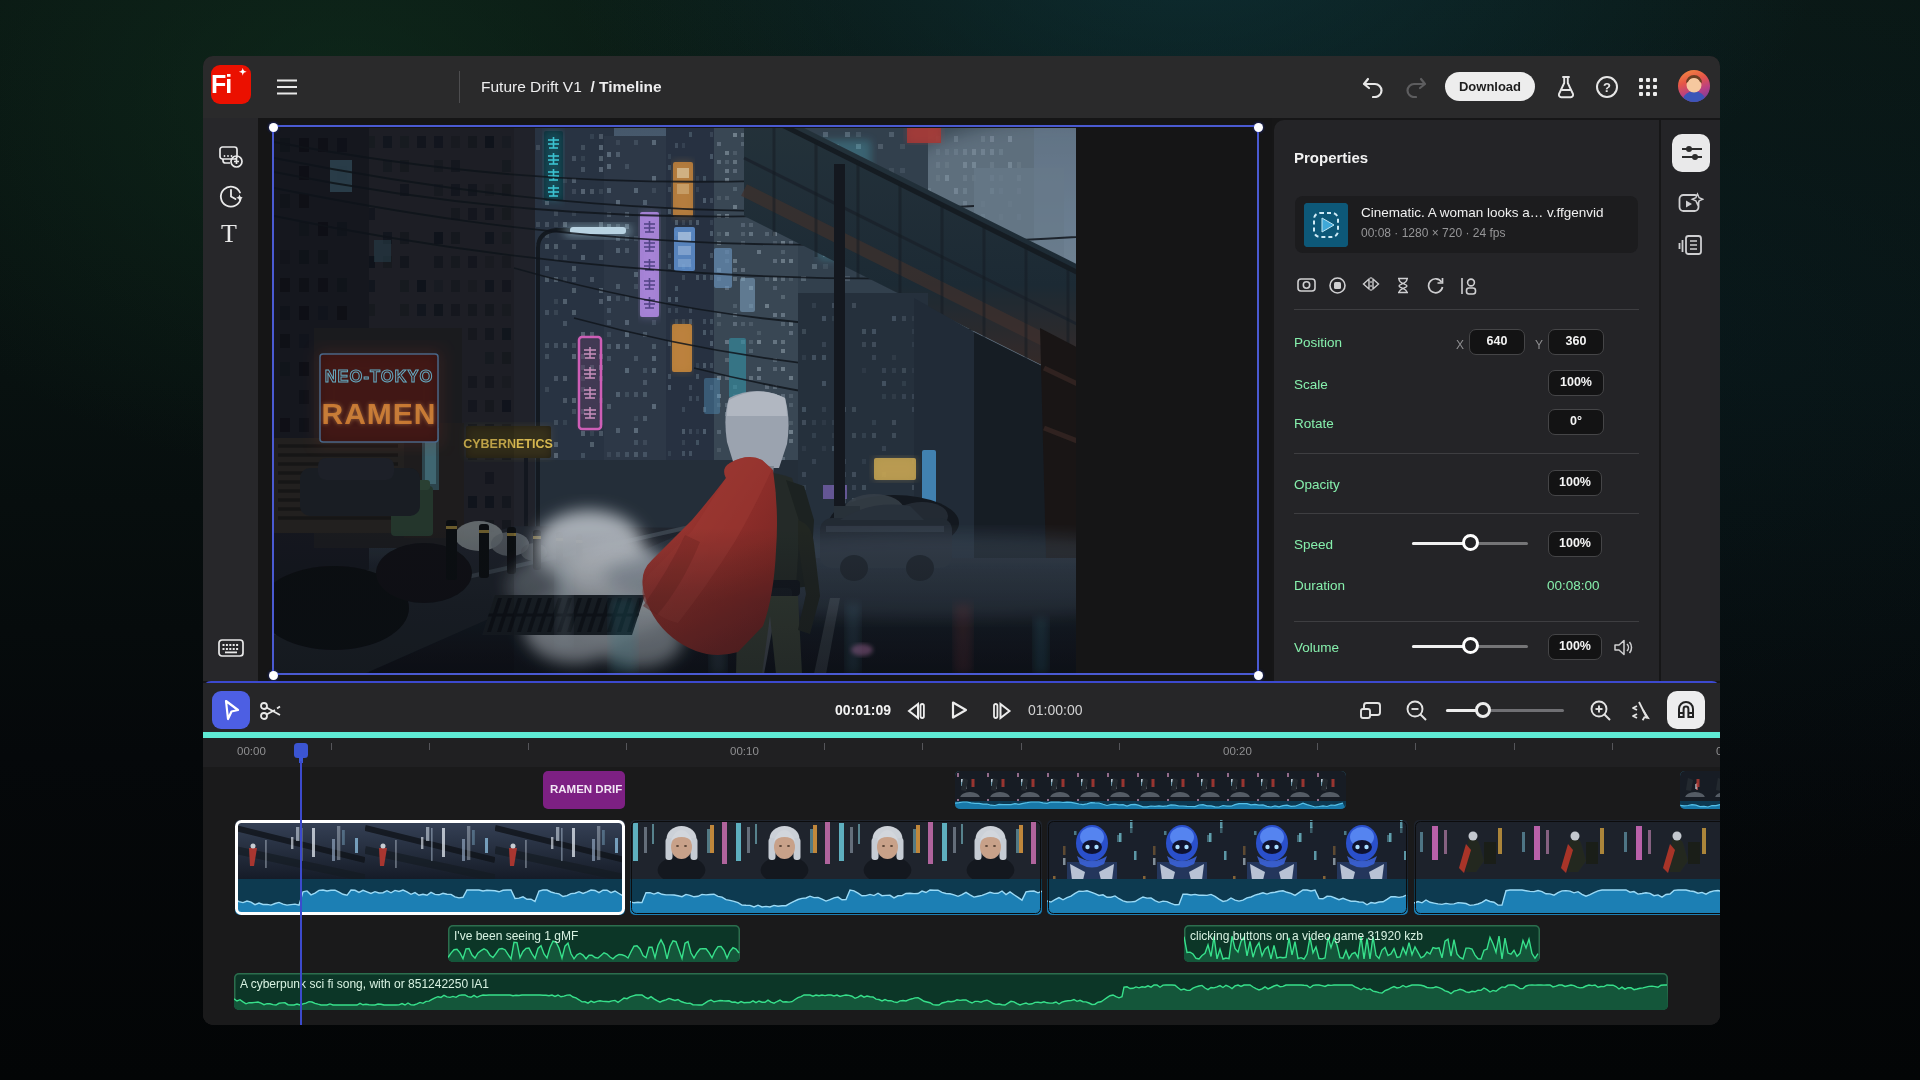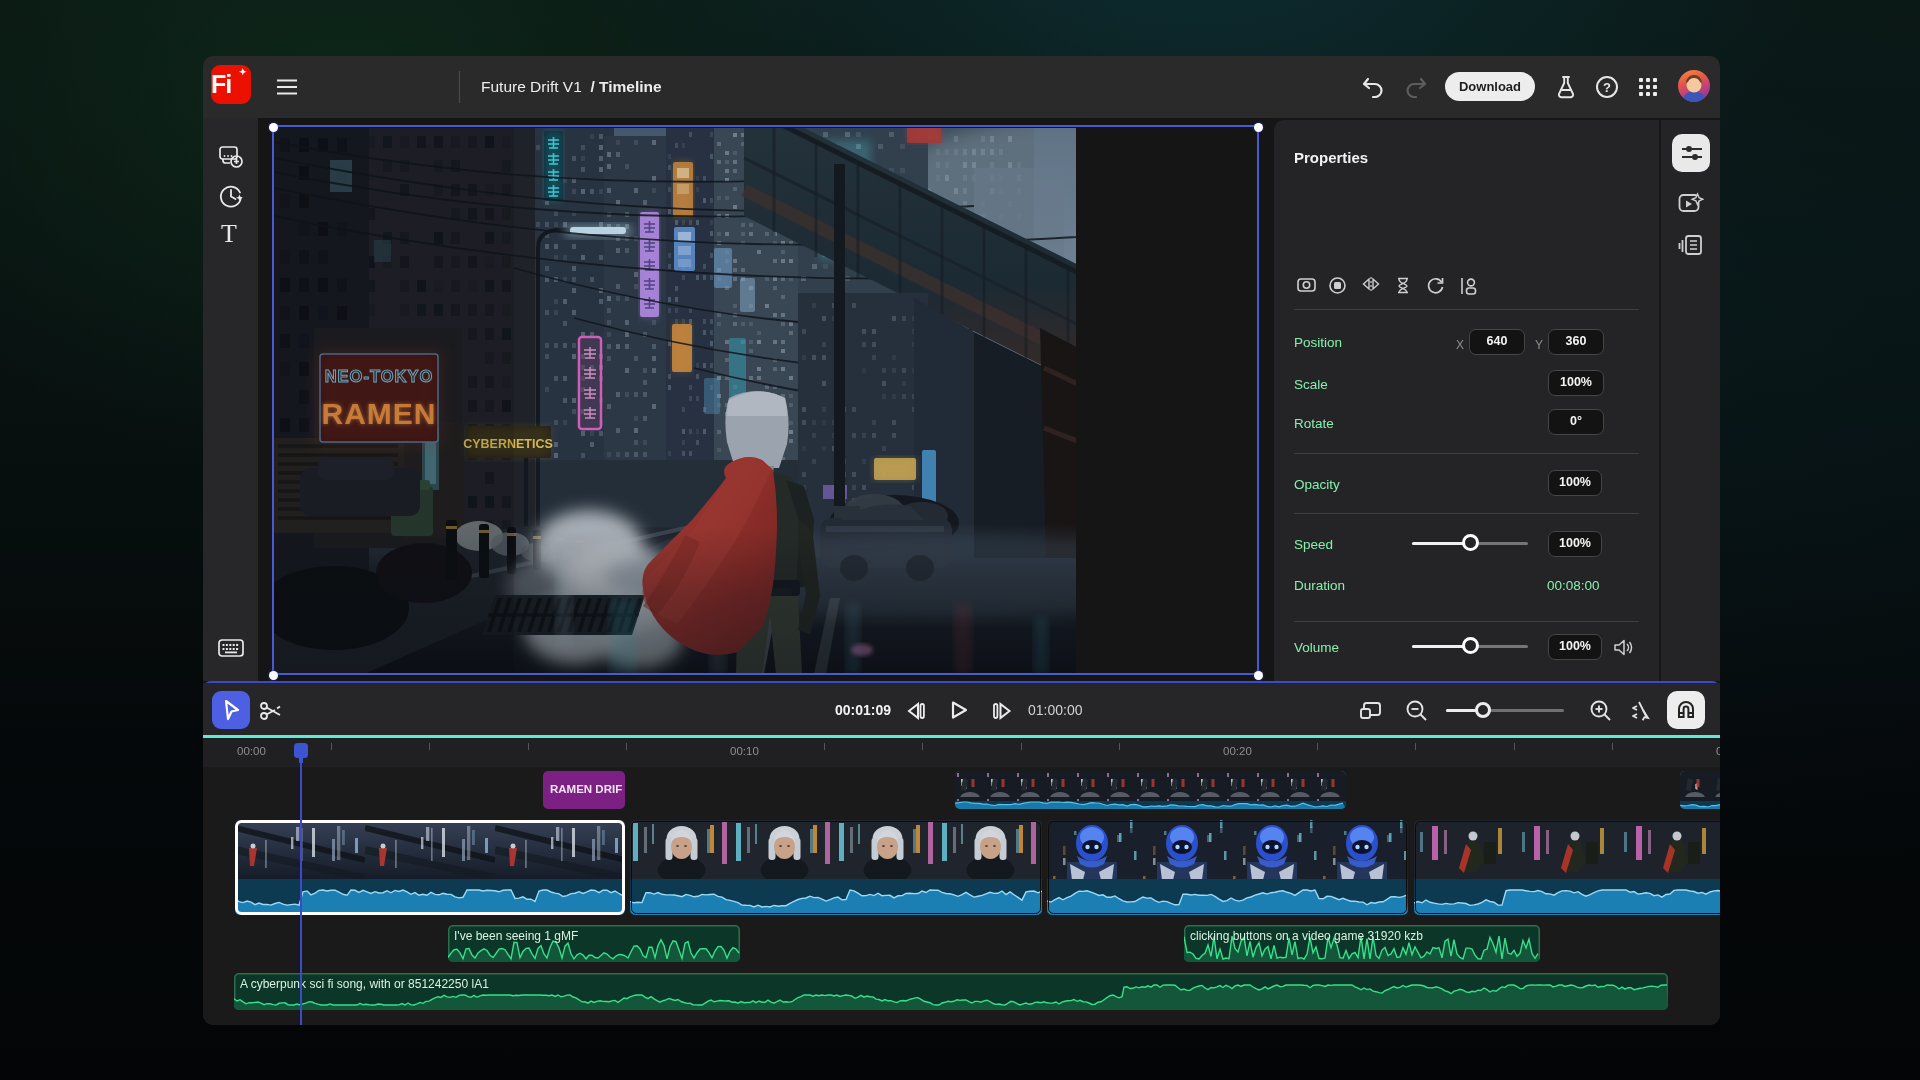--- a/index.html
+++ b/index.html
@@ -46,21 +46,21 @@
 .xy{position:absolute;color:#8e8e90;font-size:12px}
 .slider{position:absolute;width:116px;height:26px}
 .slider .tr{position:absolute;left:0;top:12px;width:100%;height:2.5px;background:#757577;border-radius:2px}
 .slider .trw{position:absolute;left:0;top:12px;height:2.5px;background:#f0f0f0;border-radius:2px}
 .slider .kn{position:absolute;top:4px;width:17px;height:17px;border-radius:50%;border:3px solid #fff;background:#242427}
 
 .rtools{position:absolute;left:1458px;top:64px;width:59px;height:561px;background:#242427}
 .rbtn{position:absolute;left:11px;width:38px;height:38px;border-radius:10px}
 
 .tl{position:absolute;left:0;top:625px;width:1517px;height:344px;background:#232325;border-top:2px solid #3c49cf;border-radius:8px 8px 10px 10px}
-.tlbar{position:absolute;left:0;top:0;width:100%;height:55px;background:#262628;border-bottom:3px solid #5eead4}
+.tlbar{position:absolute;left:0;top:0;width:100%;height:55px;background:#262628;border-bottom:6px solid #5eead4}
 .toolbtn{position:absolute;left:9px;top:8px;width:38px;height:38px;border-radius:9px;background:#4d5fe3}
 .tc{position:absolute;top:19px;font-size:14px;font-weight:700;color:#f3f3f3}
 .tracks{position:absolute;left:0;top:84px;width:100%;height:260px;background:#1a1a1b}
 .clip{position:absolute;border-radius:5px;overflow:hidden}
 .gclip{position:absolute;border-radius:5px;overflow:hidden;background:#0c3627;box-shadow:inset 0 0 0 1.5px #2c6e4e}
 .gtxt{position:absolute;left:6px;top:4px;font-size:12px;color:#d8f2e2;white-space:nowrap;z-index:3}
 .ruler{position:absolute;left:0;top:55px;width:100%;height:29px;background:#202022}
 .rlab{position:absolute;top:7px;font-size:11.5px;color:#8f8f91}
 .rtick{position:absolute;top:5px;width:1px;height:7px;background:#55555a}
 .phead{position:absolute;z-index:40}
@@ -1686,20 +1686,31 @@
       </div>
   <div class="selbox"></div>
   <div class="handle" style="left:11.0px;top:4.5px"></div>
       <div class="handle" style="left:995.5px;top:4.5px"></div>
       <div class="handle" style="left:11.0px;top:553.0px"></div>
       <div class="handle" style="left:995.5px;top:553.0px"></div>
 </div>
 
 <div class="props">
   <div class="h">Properties</div>
+  <div class="card">
+    <div class="thumb">
+          <svg width="44" height="44" viewBox="0 0 44 44" style="position:absolute;left:0;top:0">
+            <rect width="44" height="44" fill="#0d5878"></rect>
+            <rect x="10" y="10" width="24" height="24" rx="6" fill="none" stroke="#cfeaf5" stroke-width="2" stroke-dasharray="4 3"></rect>
+            <path d="M18 15 l12 7 -12 7 z" fill="#3fa8d8" stroke="#bfe6f5" stroke-width="1"></path>
+          </svg>
+        </div>
+    <div class="ct1">Cinematic. A woman looks a… v.ffgenvid</div>
+    <div class="ct2">00:08 · 1280 × 720 · 24 fps</div>
+  </div>
   <div class="abs" style="left:23px;top:157px;width:200px;height:18px">
         <div class="abs" style="left:0px;top:0"><svg width="19" height="16" viewBox="0 0 19 16" style="">
             <rect x="1" y="2" width="17" height="12" rx="3" fill="none" stroke="#cfcfd1" stroke-width="1.6"></rect>
             <circle cx="9.5" cy="8" r="3.2" fill="none" stroke="#cfcfd1" stroke-width="1.6"></circle>
           </svg></div>
         <div class="abs" style="left:32px;top:0"><svg width="17" height="17" viewBox="0 0 17 17" style="">
             <circle cx="8.5" cy="8.5" r="7.5" fill="none" stroke="#cfcfd1" stroke-width="1.6"></circle>
             <rect x="5" y="5" width="7" height="7" rx="1.5" fill="#cfcfd1"></rect>
           </svg></div>
         <div class="abs" style="left:65px;top:0"><svg width="18" height="14" viewBox="0 0 18 14" style="">

